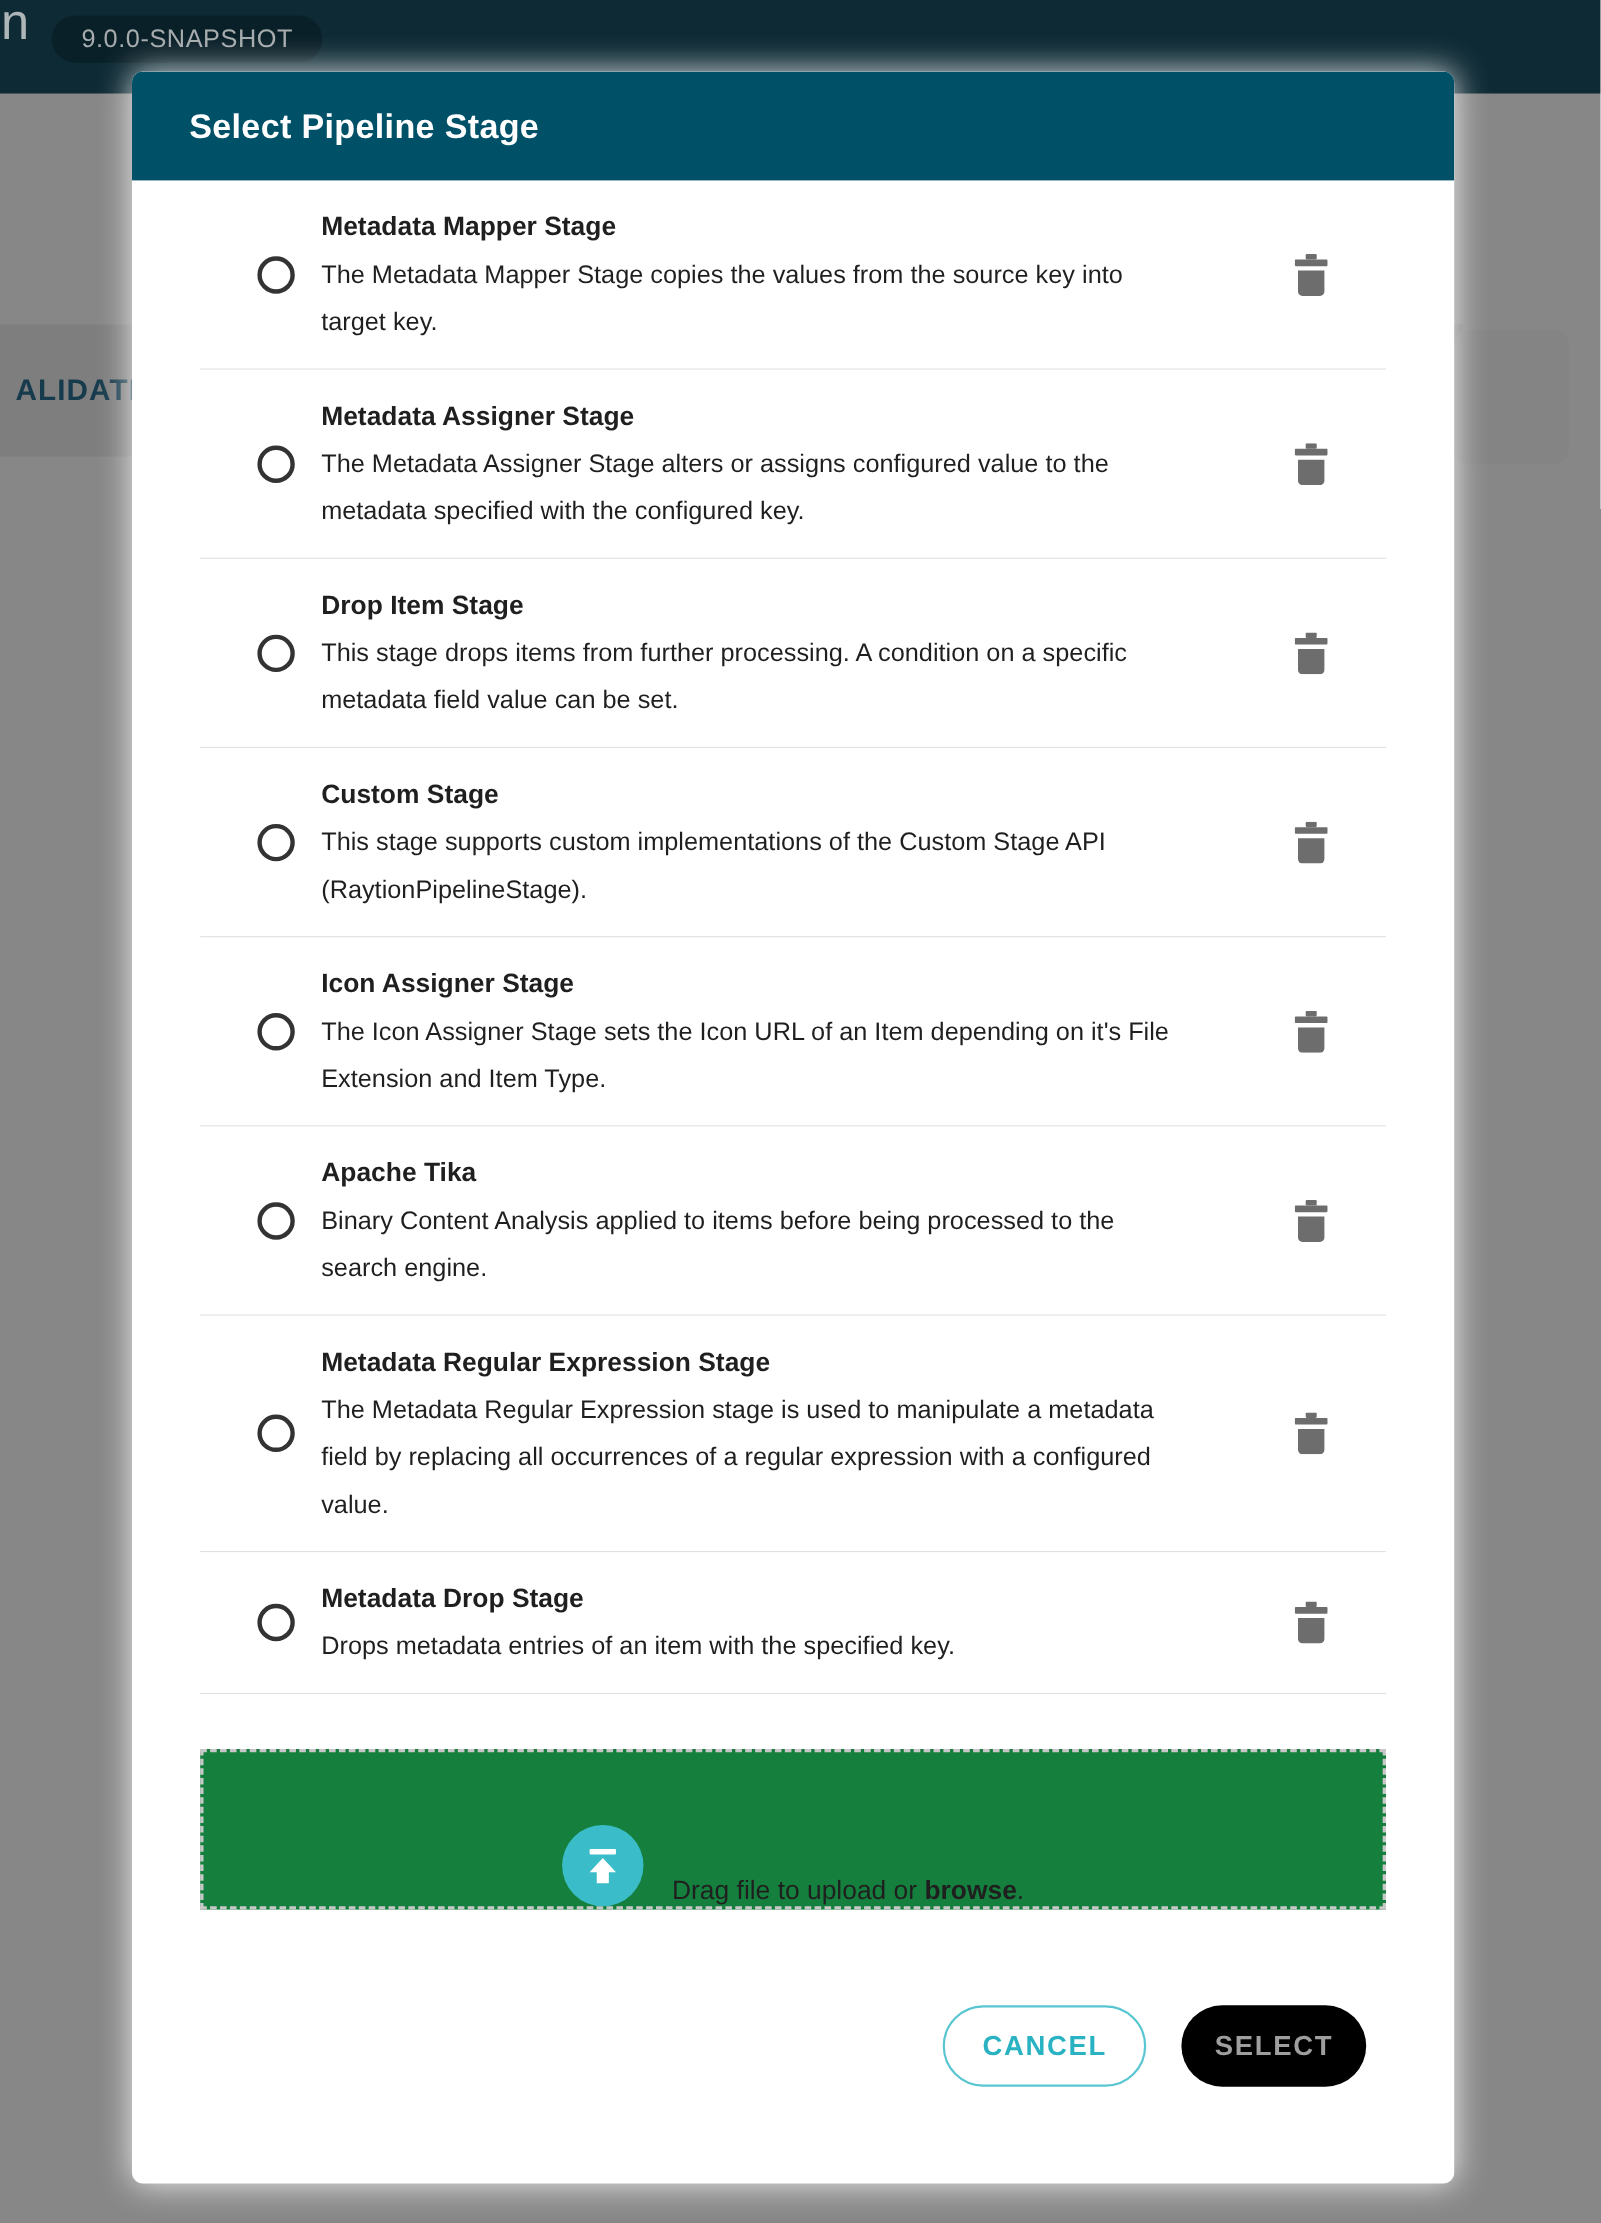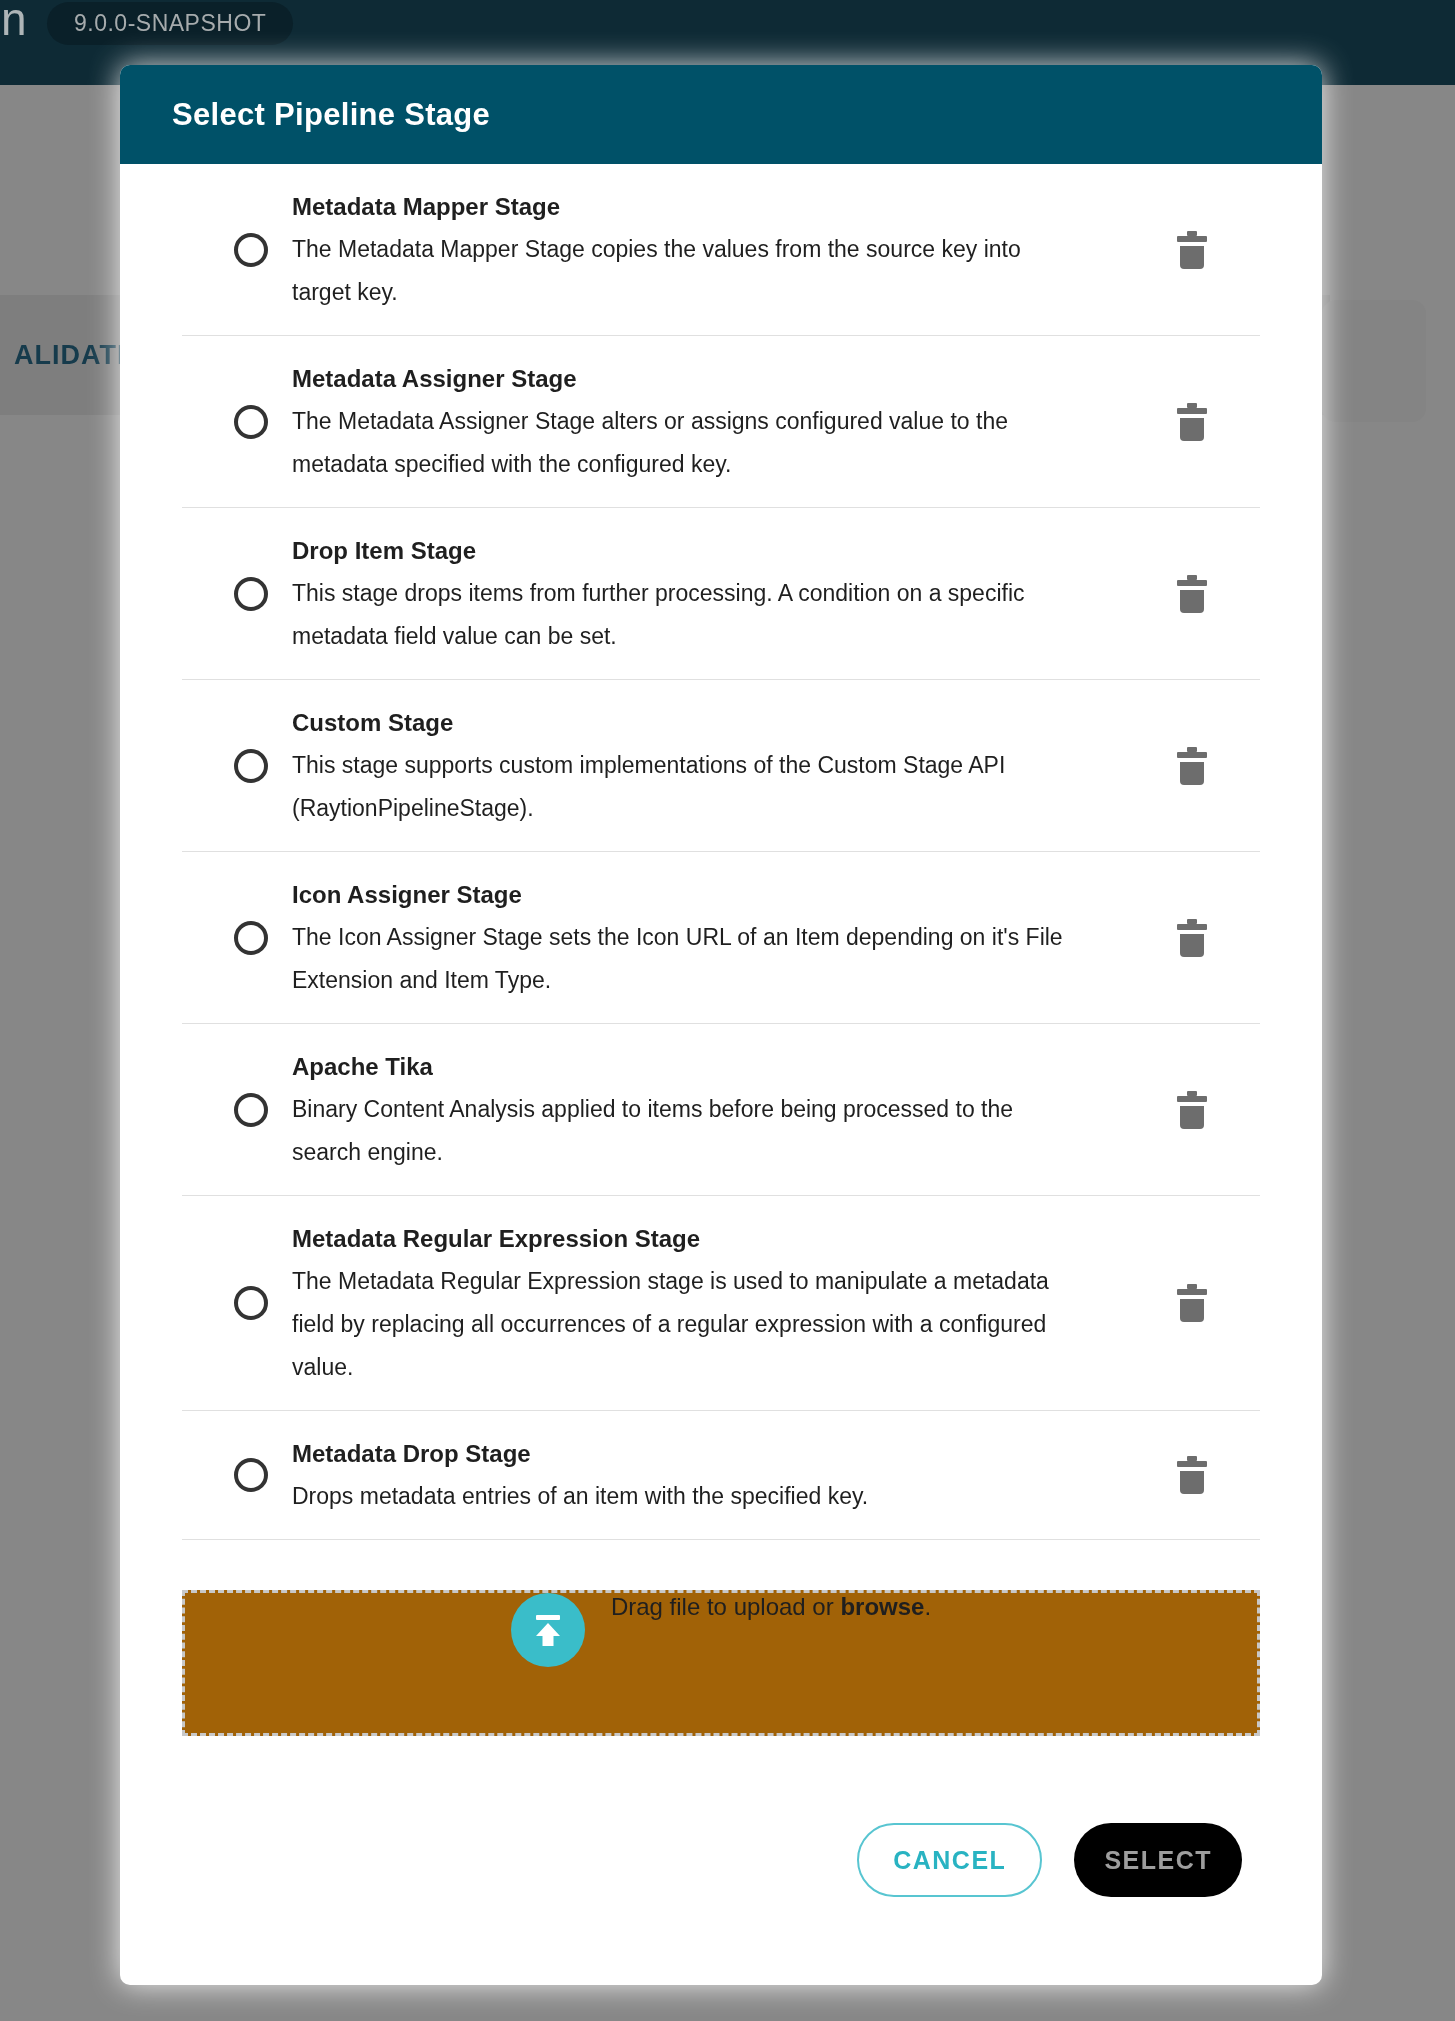--- a/index.html
+++ b/index.html
@@ -14,21 +14,21 @@
   
   .navbar {
     position: absolute; left: 0; top: 0; width: 100%; height: 85px;
     background: var(--navbar_bg, #0e2a35);
   }
   .logo-fragment {
     position: absolute; left: 1px; top: -8px;
     font-size: 46px; color: #aeb5b7; font-weight: 400;
   }
   .version-badge {
-    position: absolute; left: 47px; top: 2px; height: 43px;
+    position: absolute; left: 47px; top: 14px; height: 43px;
     padding: 0 27px; border-radius: 22px;
     background: var(--badge_bg, #0a2029);
     color: #a6abad; font-size: 23px; letter-spacing: 0.5px;
     display: flex; align-items: center;
   }
   .tab-band {
     position: absolute; left: 0; top: 295px; width: 1330px; height: 120px;
     background: #7e7e7e;
     display: flex; align-items: center;
   }
@@ -80,22 +80,22 @@
     background: none; border: none; cursor: pointer;
     width: 32px; height: 40px; padding: 0;
     display: flex; align-items: center; justify-content: center;
   }
   .delete-stage-button svg { display: block; }
 
   .upload-zone {
     margin: 50px 62px 0;
     height: 146px;
     border: 3px dashed #c8c8c8;
-    display: flex; align-items: flex-start; justify-content: center;
-    gap: 26px; cursor: pointer; background: #a16207;
+    display: flex; align-items: flex-end; justify-content: center;
+    gap: 26px; cursor: pointer; background: #15803d;
   }
   .upload-circle {
     width: 74px; height: 74px; border-radius: 50%;
     background: var(--accent_teal, #3abdc9);
     display: flex; align-items: center; justify-content: center;
     flex: 0 0 auto;
   }
   .upload-text { font-size: 24px; color: #1f1f1f; }
   .browse-link { font-weight: 700; cursor: pointer; }
 

